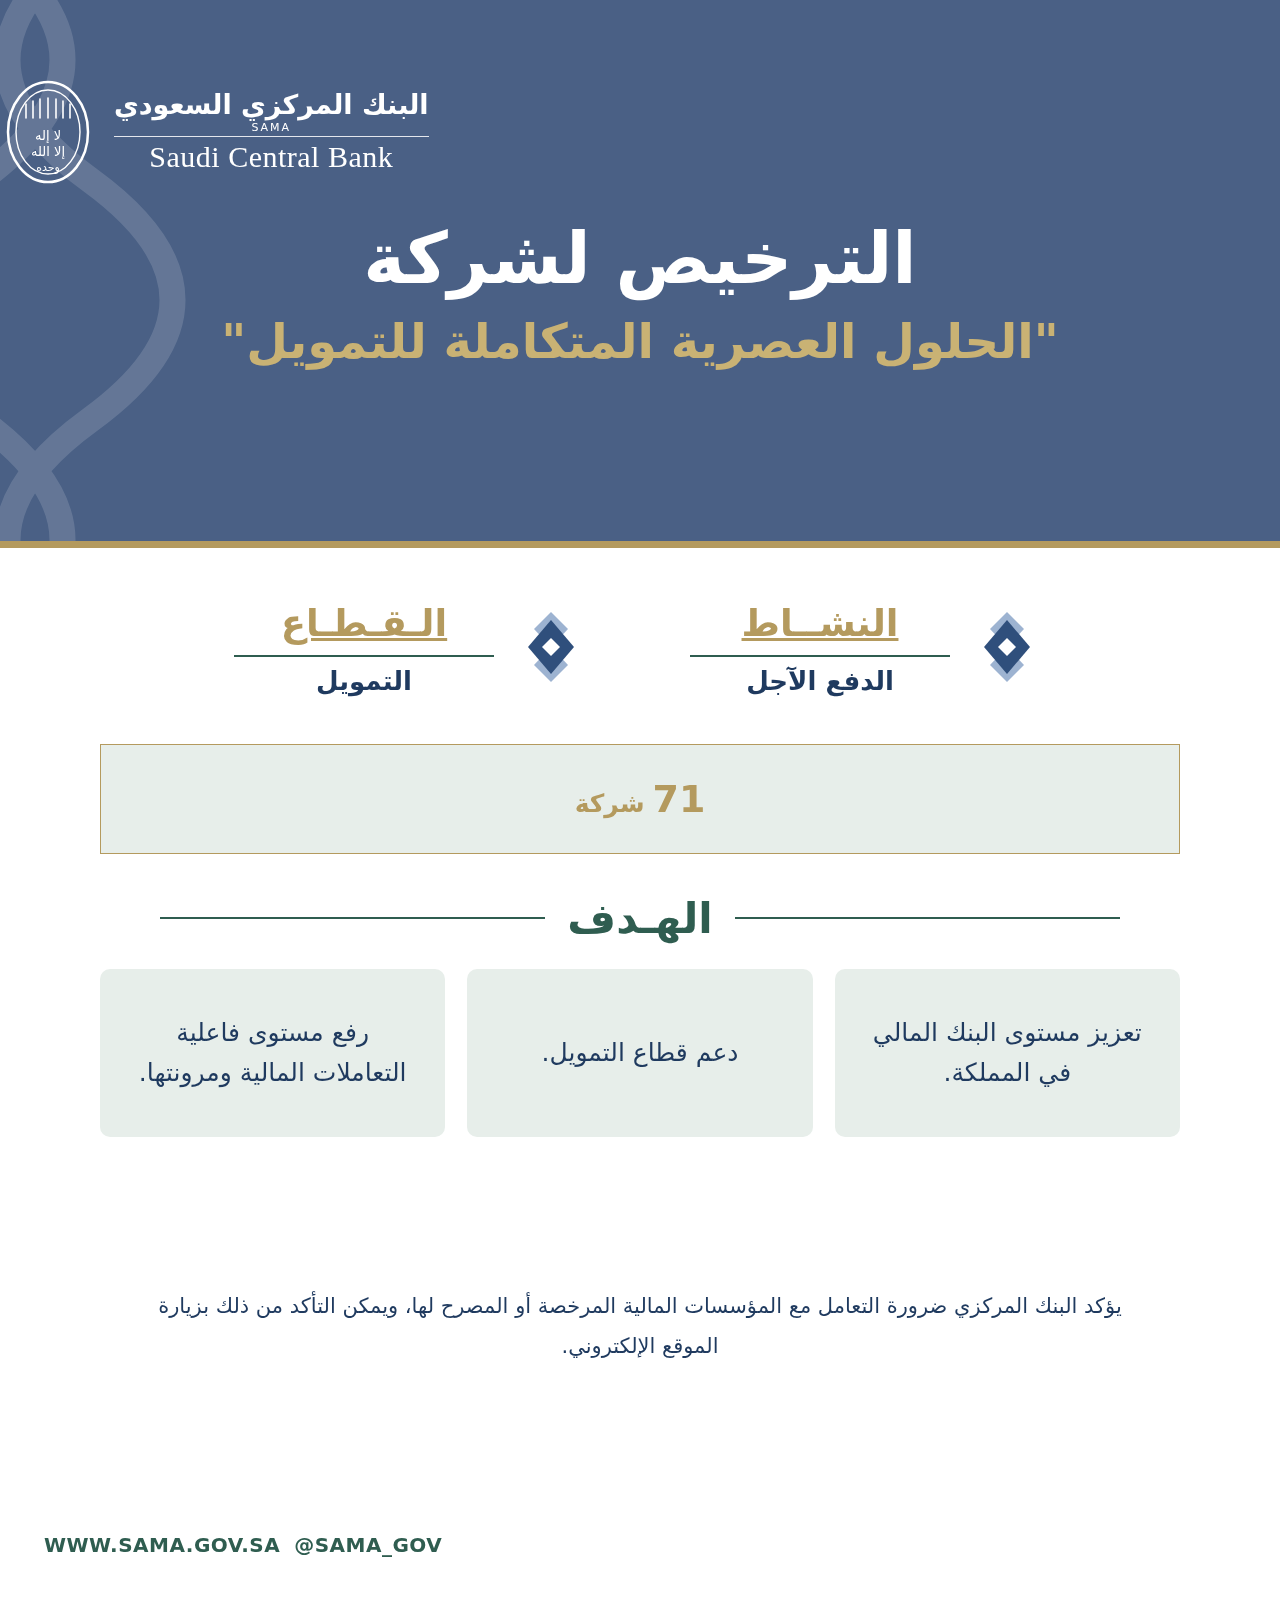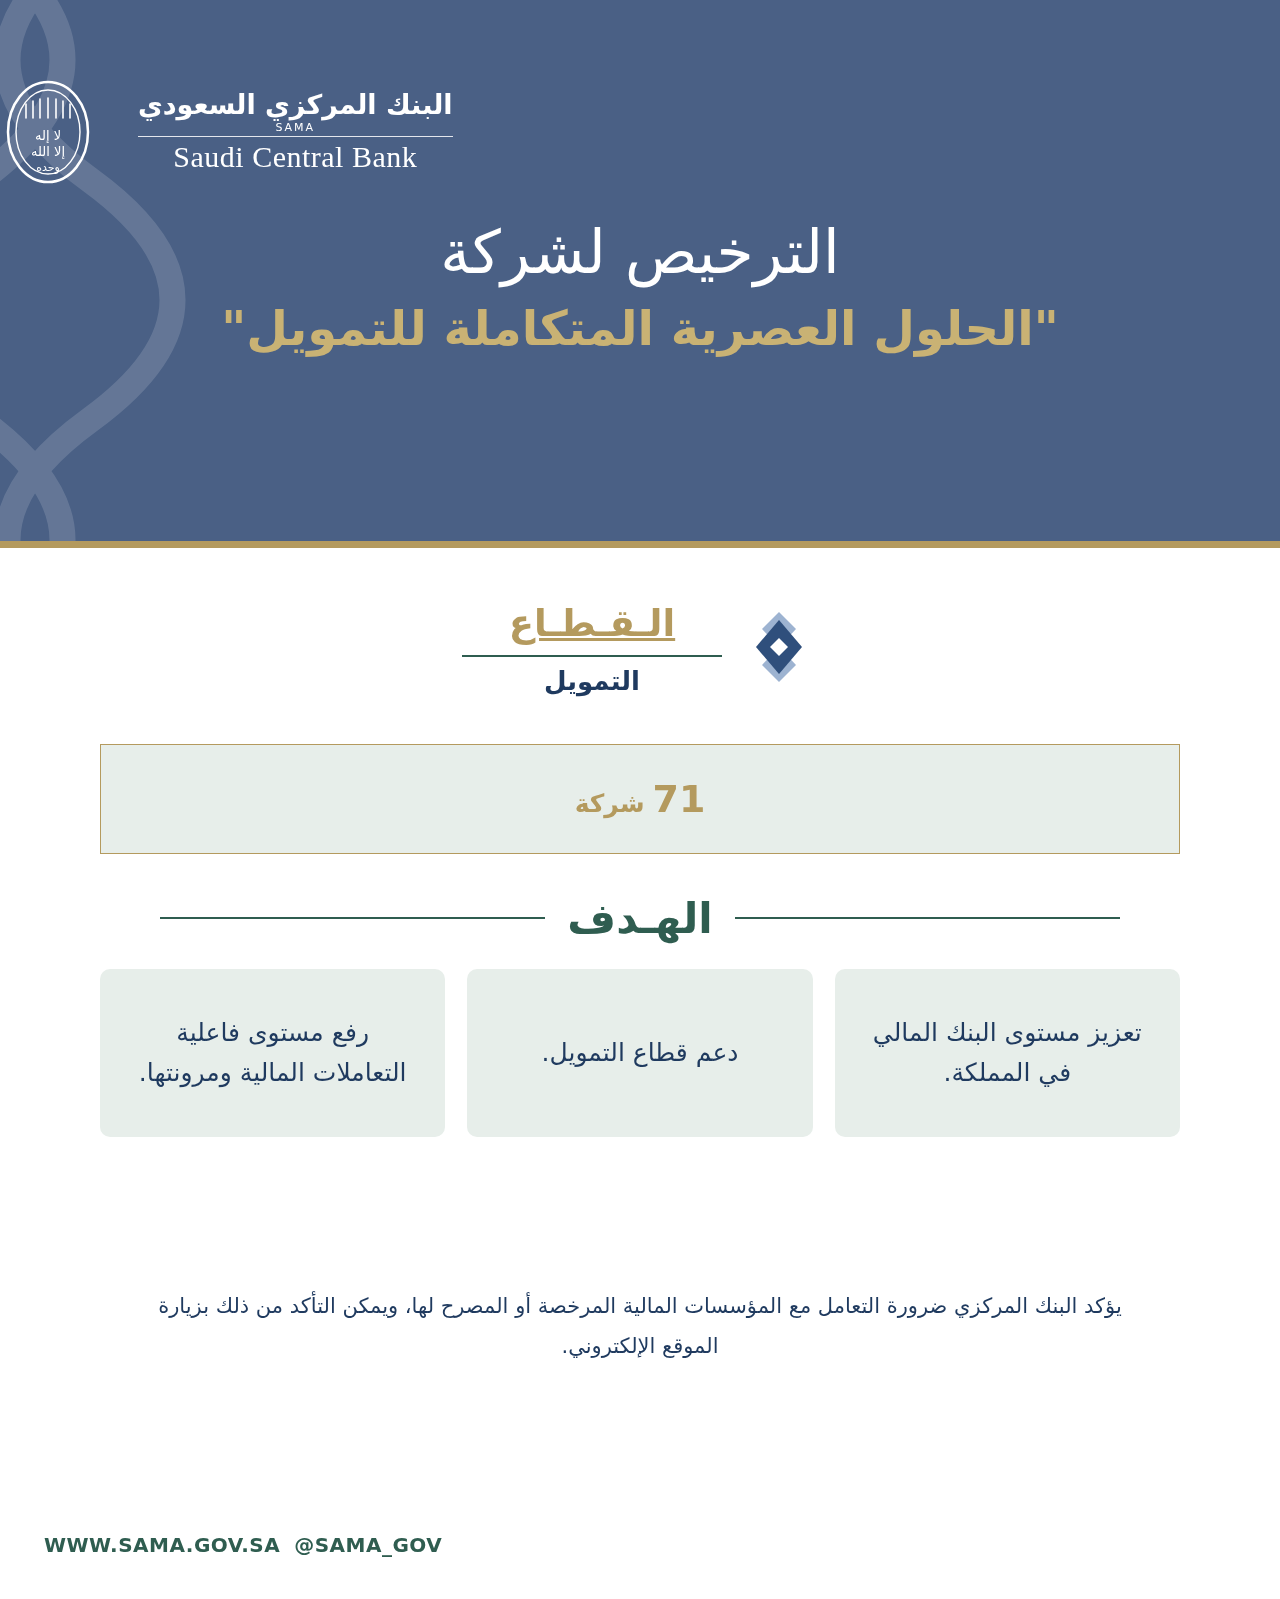--- a/index.html
+++ b/index.html
@@ -46,21 +46,20 @@
   }
   .logo-emblem {
     width: 96px;
     height: 108px;
     flex: 0 0 auto;
   }
   .logo-text {
     text-align: center;
     color: #ffffff;
     line-height: 1.05;
-    margin-left: 24px;
   }
   .logo-ar {
     font-size: 27px;
     font-weight: bold;
     letter-spacing: 0px;
     white-space: nowrap;
   }
   .logo-sama {
     font-size: 11px;
     letter-spacing: 2px;
@@ -81,22 +80,22 @@
 
   .title-wrap {
     position: absolute;
     top: 218px;
     left: 0;
     right: 0;
     text-align: center;
   }
   .title-line1 {
     color: #ffffff;
-    font-size: 60px;
-    font-weight: normal;
+    font-size: 71px;
+    font-weight: bold;
     line-height: 1.15;
   }
   .title-line2 {
     color: #c9b274;
     font-size: 48px;
     font-weight: bold;
     line-height: 1.3;
     margin-top: 10px;
   }
   .header-gold-rule {
@@ -295,31 +294,46 @@
   <div class="title-wrap">
     <div class="title-line1">الترخيص لشركة</div>
     <div class="title-line2">"الحلول العصرية المتكاملة للتمويل"</div>
   </div>
 
   <div class="header-gold-rule"></div>
 </div>
 
 <div class="info-row">
 
-
   <div class="info-item">
     <div class="diamond">
       <svg width="78" height="78" viewBox="0 0 78 78" xmlns="http://www.w3.org/2000/svg">
         <path d="M39 4 L56 21 L39 39 L22 21 Z" fill="#9db3d1"></path>
         <path d="M39 39 L56 57 L39 74 L22 57 Z" fill="#9db3d1"></path>
         <path d="M39 12 L62 39 L39 66 L16 39 Z" fill="#2f4f7c"></path>
         <path d="M39 30 L48 39 L39 48 L30 39 Z" fill="#ffffff"></path>
       </svg>
     </div>
     <div class="info-texts">
+      <div class="info-label">النشــاط</div>
+      <div class="info-underline"></div>
+      <div class="info-value">الدفع الآجل</div>
+    </div>
+  </div>
+
+  <div class="info-item">
+    <div class="diamond">
+      <svg width="78" height="78" viewBox="0 0 78 78" xmlns="http://www.w3.org/2000/svg">
+        <path d="M39 4 L56 21 L39 39 L22 21 Z" fill="#9db3d1"></path>
+        <path d="M39 39 L56 57 L39 74 L22 57 Z" fill="#9db3d1"></path>
+        <path d="M39 12 L62 39 L39 66 L16 39 Z" fill="#2f4f7c"></path>
+        <path d="M39 30 L48 39 L39 48 L30 39 Z" fill="#ffffff"></path>
+      </svg>
+    </div>
+    <div class="info-texts">
       <div class="info-label">الـقـطـاع</div>
       <div class="info-underline"></div>
       <div class="info-value">التمويل</div>
     </div>
   </div>
 
 </div>
 
 <div class="stat-bar">
   <div class="stat-num-wrap">

